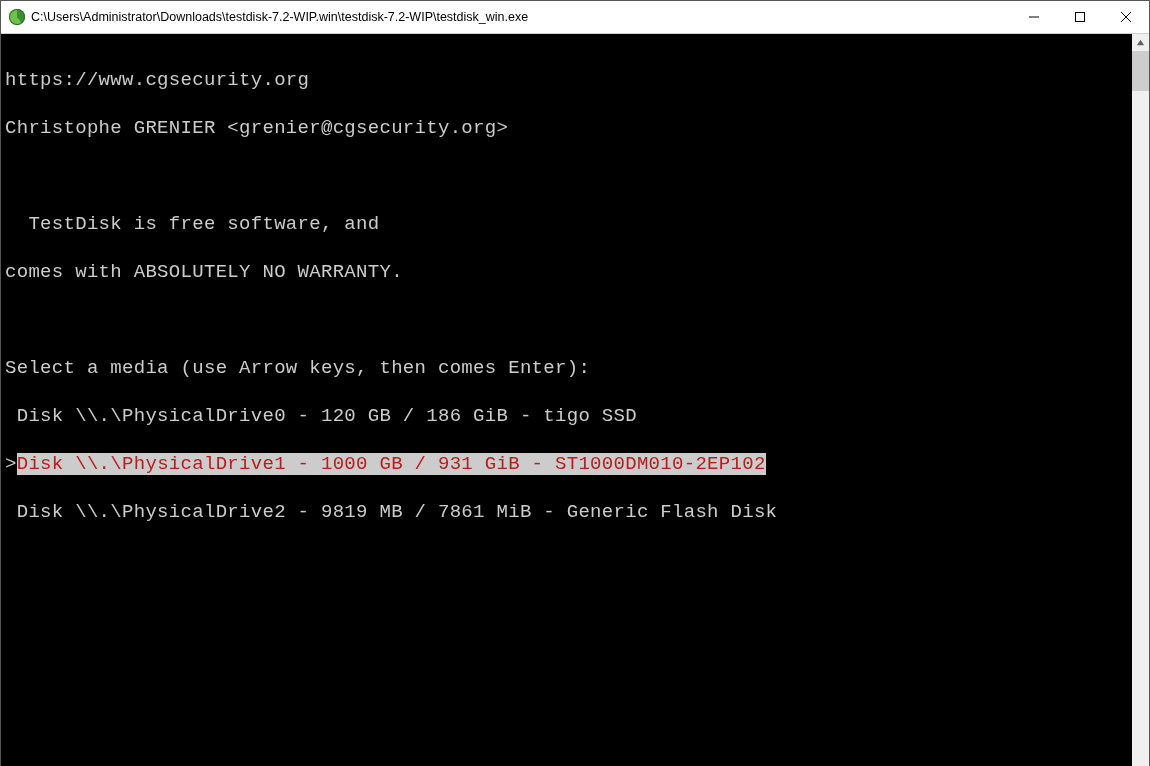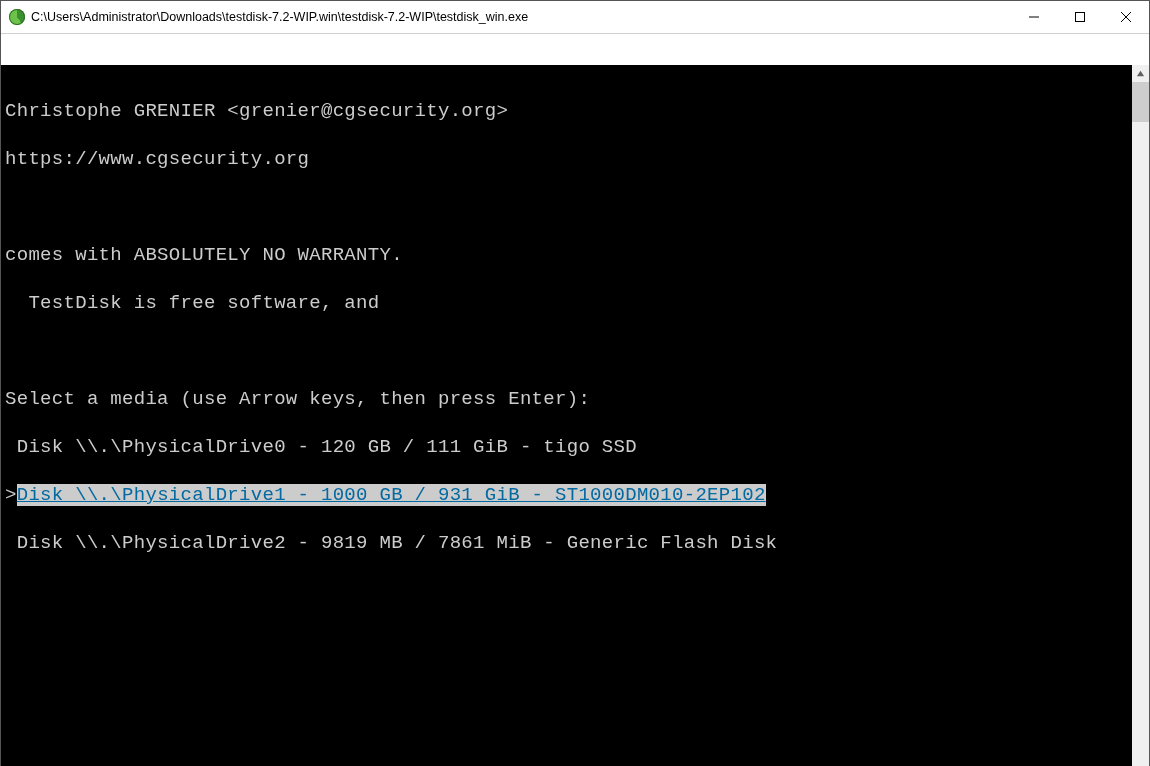--- a/index.html
+++ b/index.html
@@ -12,21 +12,20 @@
     overflow: hidden;
   }
   .window {
     width: 1150px;
     height: 766px;
     border: 1px solid #555;
     box-sizing: border-box;
     display: flex;
     flex-direction: column;
     background: #fff;
-    gap: 31px;
   }
   .titlebar {
     height: 32px;
     display: flex;
     align-items: center;
     background: #fff;
     border-bottom: 1px solid #d0d0d0;
     user-select: none;
   }
   .titlebar .app-icon {
@@ -69,22 +68,21 @@
     font-family: "Consolas", "NSimSun", "SimSun", "Courier New", monospace;
     font-size: 19px;
     line-height: 24px;
     white-space: pre;
     letter-spacing: 0.3px;
     position: relative;
   }
   .terminal .line { display: block; min-height: 24px; }
   .terminal .hi {
     background: #cccccc;
-    color: #0369a1;
-    text-decoration: underline;
+    color: #b91c1c;
   }
 
   .scrollbar {
     width: 17px;
     background: #f0f0f0;
     display: flex;
     flex-direction: column;
   }
   .scrollbar .sb-btn {
     height: 17px;
@@ -131,28 +129,28 @@
     <div class="win-btn close">
       <svg viewBox="0 0 10 10">
           <line x1="0" y1="0" x2="10" y2="10" stroke="currentColor" stroke-width="1"></line>
           <line x1="10" y1="0" x2="0" y2="10" stroke="currentColor" stroke-width="1"></line>
         </svg>
     </div>
   </div>
 
   <div class="client">
     <div class="terminal">
+<span class="line">https://www.cgsecurity.org</span>
 <span class="line">Christophe GRENIER &lt;grenier@cgsecurity.org&gt;</span>
-<span class="line">https://www.cgsecurity.org</span>
 <span class="line"> </span>
+<span class="line">  TestDisk is free software, and</span>
 <span class="line">comes with ABSOLUTELY NO WARRANTY.</span>
-<span class="line">  TestDisk is free software, and</span>
 <span class="line"> </span>
-<span class="line">Select a media (use Arrow keys, then press Enter):</span>
-<span class="line"> Disk \\.\PhysicalDrive0 - 120 GB / 111 GiB - tigo SSD</span>
+<span class="line">Select a media (use Arrow keys, then comes Enter):</span>
+<span class="line"> Disk \\.\PhysicalDrive0 - 120 GB / 186 GiB - tigo SSD</span>
 <span class="line"><span>&gt;</span><span class="hi">Disk \\.\PhysicalDrive1 - 1000 GB / 931 GiB - ST1000DM010-2EP102</span></span>
 <span class="line"> Disk \\.\PhysicalDrive2 - 9819 MB / 7861 MiB - Generic Flash Disk</span>
 <span class="line"> </span>
 <span class="line"> </span>
 <span class="line"> </span>
 <span class="line"> </span>
 
 
 
 

